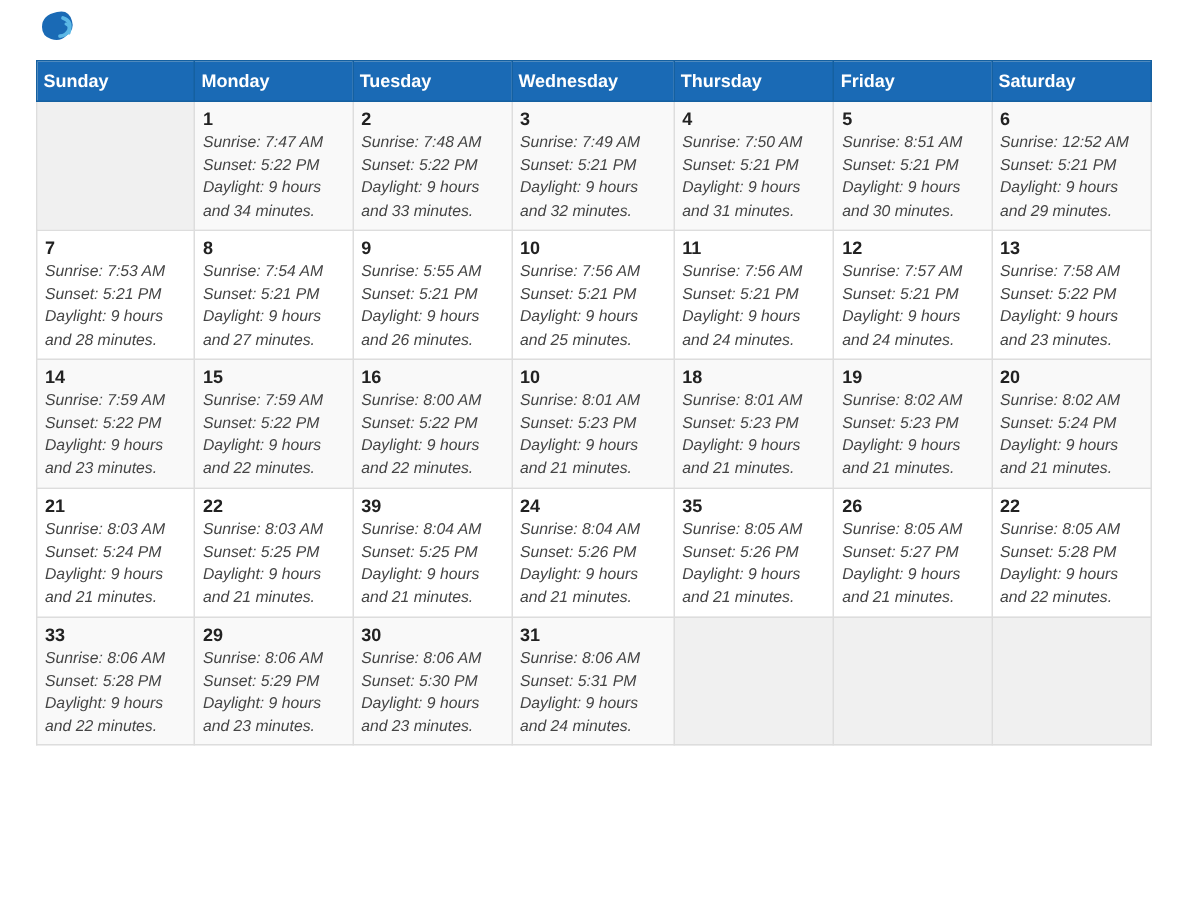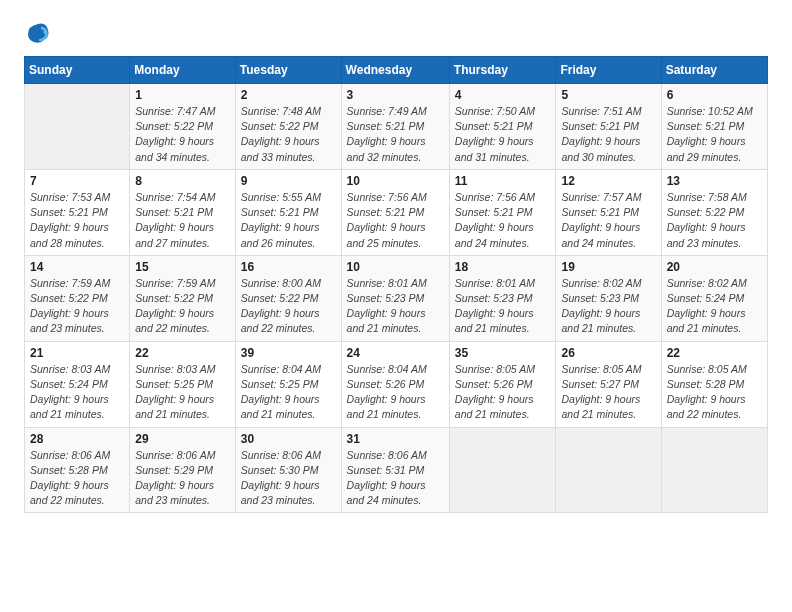--- a/index.html
+++ b/index.html
@@ -6,21 +6,21 @@
     body {
       font-family: Arial, sans-serif;
       background: #fff;
       width: 792px;
       height: 612px;
       overflow: hidden;
     }
     .page {
       width: 792px;
       min-height: 612px;
-      padding: 20px 24px 16px 24px;
+      padding: 4px 24px 16px 24px;
     }
     .header-row {
       display: flex;
       align-items: flex-start;
       justify-content: space-between;
       margin-bottom: 6px;
     }
     .logo {
       display: flex;
       align-items: center;
@@ -170,29 +170,29 @@
         <span class="day-num">4</span>
         <div class="day-info">
           <span>Sunrise: 7:50 AM</span><br>
           <span>Sunset: 5:21 PM</span><br>
           <span>Daylight: 9 hours and 31 minutes.</span>
         </div>
       </td>
           <td>
         <span class="day-num">5</span>
         <div class="day-info">
-          <span>Sunrise: 7:51 AM</span><br>
+          <span>Sunrise: 8:51 AM</span><br>
           <span>Sunset: 5:21 PM</span><br>
           <span>Daylight: 9 hours and 30 minutes.</span>
         </div>
       </td>
           <td>
         <span class="day-num">6</span>
         <div class="day-info">
-          <span>Sunrise: 10:52 AM</span><br>
+          <span>Sunrise: 12:52 AM</span><br>
           <span>Sunset: 5:21 PM</span><br>
           <span>Daylight: 9 hours and 29 minutes.</span>
         </div>
       </td>
         </tr>
         <tr>
           <td>
         <span class="day-num">7</span>
         <div class="day-info">
           <span>Sunrise: 7:53 AM</span><br>
@@ -360,21 +360,21 @@
         <span class="day-num">22</span>
         <div class="day-info">
           <span>Sunrise: 8:05 AM</span><br>
           <span>Sunset: 5:28 PM</span><br>
           <span>Daylight: 9 hours and 22 minutes.</span>
         </div>
       </td>
         </tr>
         <tr>
           <td>
-        <span class="day-num">28</span>
+        <span class="day-num">33</span>
         <div class="day-info">
           <span>Sunrise: 8:06 AM</span><br>
           <span>Sunset: 5:28 PM</span><br>
           <span>Daylight: 9 hours and 22 minutes.</span>
         </div>
       </td>
           <td>
         <span class="day-num">29</span>
         <div class="day-info">
           <span>Sunrise: 8:06 AM</span><br>

